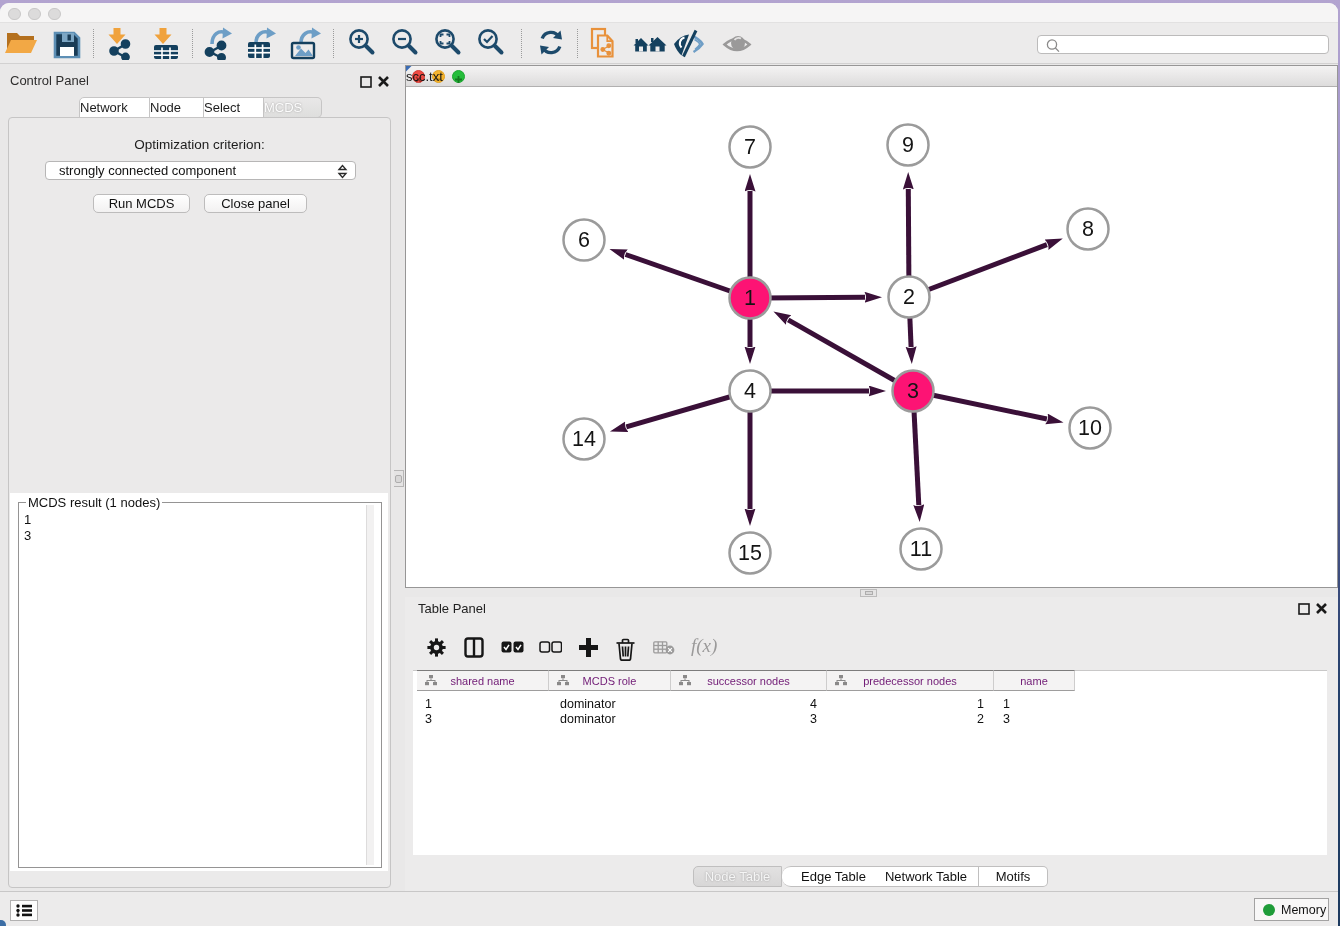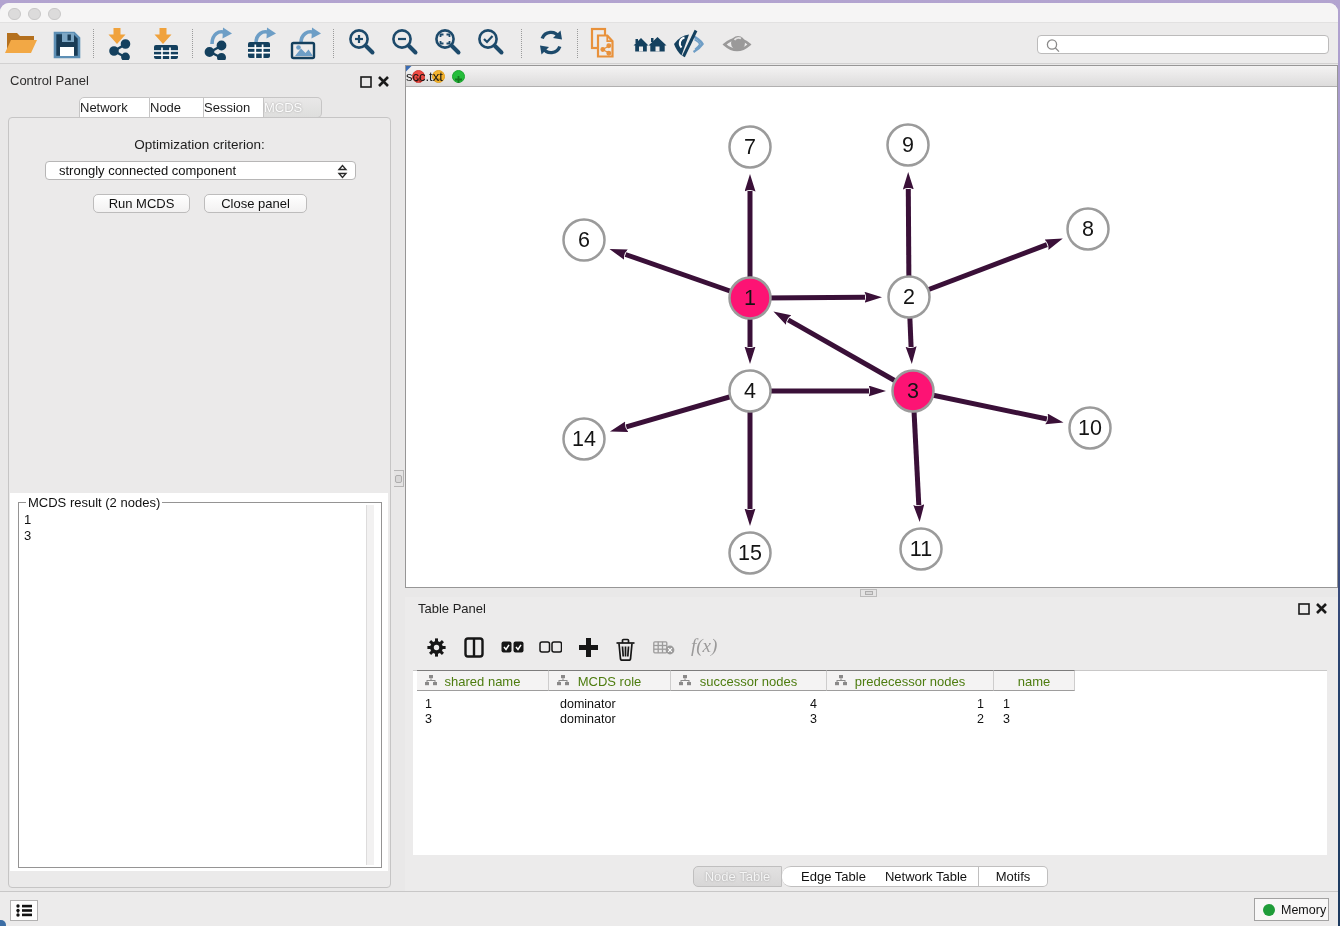--- a/index.html
+++ b/index.html
@@ -19,21 +19,21 @@
   .tab { position:absolute; top:32px; height:21px; background:#fff; border:1px solid #c6c5c5; font-size:13px; color:#1d1d1d; line-height:19px; }
   #cpcontent { position:absolute; left:8px; top:52px; width:383px; height:771px; background:#ebeaea; border:1px solid #c6c5c5; border-radius:4px; }
   .btn { position:absolute; background:linear-gradient(180deg,#ffffff,#f2f1f1); border:1px solid #bdbcbc; border-radius:5px; font-size:13px; color:#111; text-align:center; }
   
   #netwin { position:absolute; left:405px; top:62px; width:933px; height:523px; background:#fff; border:1px solid #979696; }
   #nettitle { position:absolute; left:0; top:0; width:100%; height:21px; background:linear-gradient(180deg,#f4f3f3,#dddcdc); border-bottom:1px solid #b1b0b0; }
   .tl { position:absolute; top:4px; width:13px; height:13px; border-radius:50%; }
   
   #tpanel { position:absolute; left:405px; top:594px; width:933px; height:294px; background:#ecebeb; }
   #tptable { position:absolute; left:8px; top:73px; width:914px; height:185px; background:#fff; }
-  .hcell { position:absolute; top:0; height:21px; background:#f4f3f3; border-top:1px solid #7d7c7c; border-right:1px solid #cecdcd; border-bottom:1px solid #9e9d9d; font-size:13px; color:#4d7c0f; text-align:center; line-height:21px; }
+  .hcell { position:absolute; top:0; height:21px; background:#f4f3f3; border-top:1px solid #7d7c7c; border-right:1px solid #cecdcd; border-bottom:1px solid #9e9d9d; font-size:11px; color:#701a75; text-align:center; line-height:21px; }
   .trow { position:absolute; font-size:12.5px; color:#111; height:16px; line-height:16px; }
   .btab { position:absolute; top:269px; height:21px; background:#fff; border:1px solid #c0bfbf; font-size:13px; color:#111; text-align:center; line-height:19px; }
   
   #statusbar { position:absolute; left:0; top:888px; width:1338px; height:35px; background:#ecebeb; border-top:1px solid #c8c7c7; }
 </style>
 </head>
 <body>
 <div id="app">
   <div id="titlebar">
     <div class="mcirc" style="left:8px;"></div>
@@ -186,36 +186,36 @@
   <div id="cpanel">
     <div class="hdr">Control Panel</div>
     <svg style="position:absolute;left:360px;top:11px;" width="12" height="12" viewBox="0 0 12 12">
         <rect x="1" y="1" width="10" height="10" fill="none" stroke="#1a1a1a" stroke-width="1.6"></rect>
       </svg>
     <svg style="position:absolute;left:377px;top:10px;" width="13" height="13" viewBox="0 0 13 13">
         <path d="M2,2 L11,11 M11,2 L2,11" stroke="#1a1a1a" stroke-width="2.6"></path>
       </svg>
     <div class="tab" style="left:79px;width:71px;border-radius:5px 0 0 0;">Network</div>
     <div class="tab" style="left:150px;width:54px;border-left:none;">Node</div>
-    <div class="tab" style="left:204px;width:60px;border-left:none;">Session</div>
+    <div class="tab" style="left:204px;width:60px;border-left:none;">Select</div>
     <div class="tab" style="left:264px;width:58px;border-left:none;border-radius:0 5px 5px 0;background:linear-gradient(180deg,#e9e8e8,#dededd);color:#fdfdfd;text-shadow:0 0 2px #9a9999;">MCDS</div>
     <div id="cpcontent">
       <div style="position:absolute;left:0;top:19px;width:100%;text-align:center;font-size:13.5px;color:#1c1c1c;">Optimization criterion:</div>
       <div style="position:absolute;left:36px;top:43px;width:311px;height:19px;background:#fff;border:1px solid #b7b6b6;border-radius:4px;">
         <div style="position:absolute;left:13px;top:1px;font-size:13px;color:#111;">strongly connected component</div>
         <svg style="position:absolute;right:7px;top:2px;" width="11" height="15" viewBox="0 0 11 15">
             <path d="M2,5.5 L5.5,1.5 L9,5.5 z" fill="none" stroke="#2a2a2a" stroke-width="1.3"></path>
             <path d="M2,9.5 L5.5,13.5 L9,9.5 z" fill="none" stroke="#2a2a2a" stroke-width="1.3"></path>
           </svg>
       </div>
       <div class="btn" style="left:84px;top:76px;width:97px;height:19px;line-height:18px;">Run MCDS</div>
       <div class="btn" style="left:195px;top:76px;width:103px;height:19px;line-height:18px;">Close panel</div>
       <div style="position:absolute;left:1px;top:375px;width:378px;height:378px;background:#fff;">
         <div style="position:absolute;left:8px;top:9px;right:6px;bottom:3px;border:1px solid #959494;"></div>
-        <div style="position:absolute;left:16px;top:2px;background:#fff;padding:0 2px;font-size:13px;color:#111;">MCDS result (2 nodes)</div>
+        <div style="position:absolute;left:16px;top:2px;background:#fff;padding:0 2px;font-size:13px;color:#111;">MCDS result (1 nodes)</div>
         <div style="position:absolute;left:14px;top:19px;font-size:13px;color:#111;line-height:16px;">1<br>3</div>
         <div style="position:absolute;right:14px;top:12px;width:8px;bottom:6px;background:#f2f1f1;border-left:1px solid #dddcdc;"></div>
       </div>
     </div>
   </div>
   <div id="netwin">
     <div id="nettitle">
       <path><svg style="position:absolute;left:0;top:0;" width="6" height="6" viewBox="0 0 6 6">
             <path d="M0,0 L5.5,0 L0,5.5 z" fill="#3b6cb4"></path>
           </svg>

